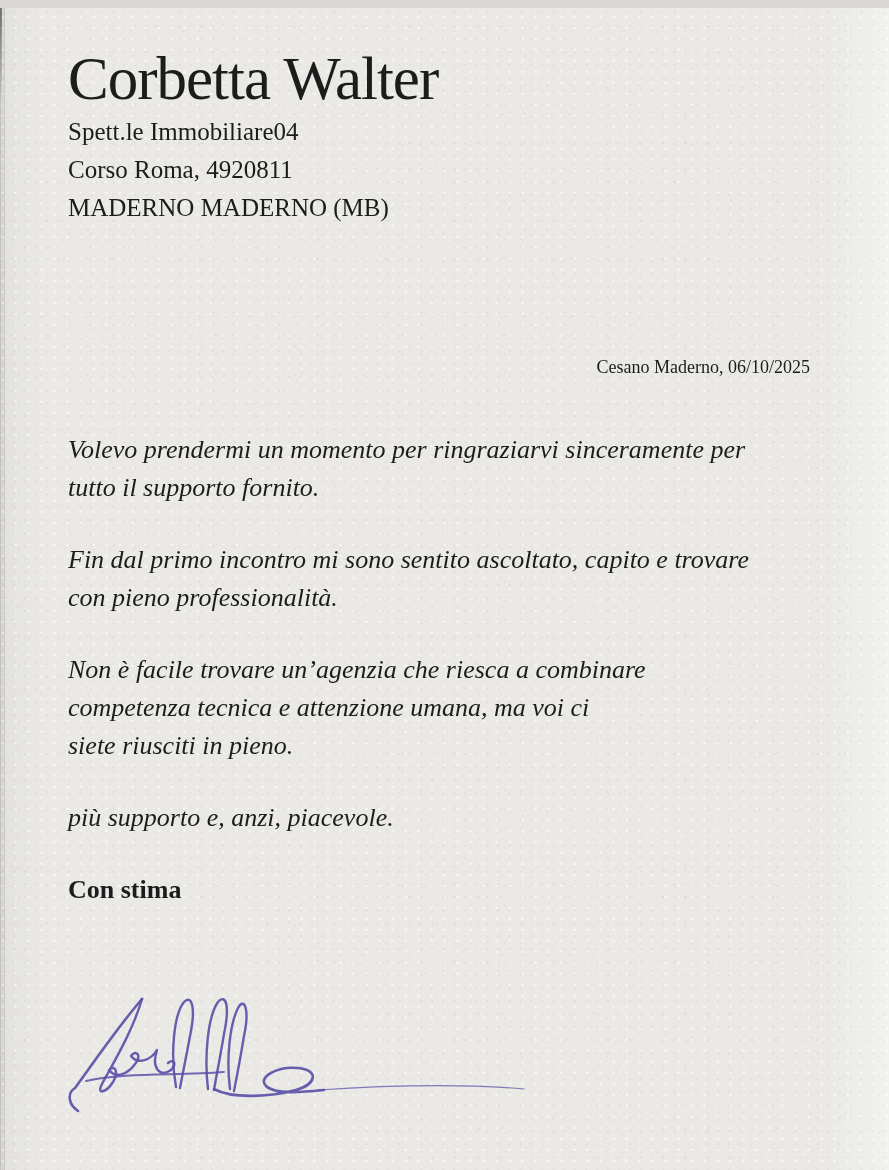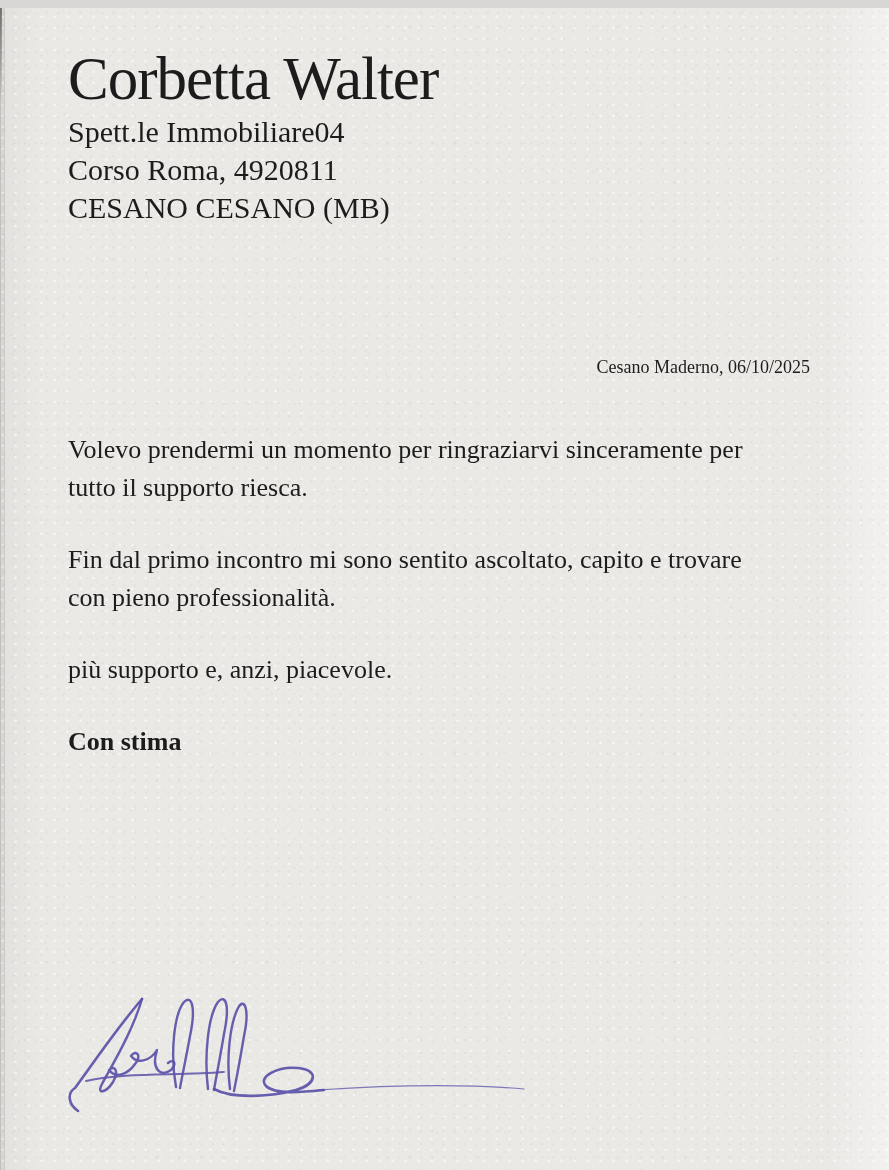--- a/index.html
+++ b/index.html
@@ -31,62 +31,67 @@
     position:absolute;left:0;top:0;width:2px;height:95px;
     background:linear-gradient(180deg, rgba(45,45,45,0.55), rgba(45,45,45,0.0));
   }
   header{position:absolute;top:0;left:68px;right:80px;}
   h1{
     margin:40px 0 0 0;
     font-size:61px;line-height:62px;
     font-weight:normal;letter-spacing:-1px;
     white-space:nowrap;
   }
-  .addr{margin-top:3px;font-size:30px;line-height:38px;}
+  .addr{margin-top:3px;font-size:25px;line-height:38px;}
   .addr div{white-space:nowrap;}
   .date-row{
     position:absolute;top:340px;left:68px;right:79px;
     text-align:right;font-size:18px;line-height:38px;white-space:nowrap;
   }
   .body{position:absolute;top:423px;left:68px;right:79px;font-size:26px;line-height:38px;}
   .body p{margin:0 0 34px 0;}
-  .body .ln{display:block;white-space:nowrap;}
+  .body .ln{display:block;white-space:nowrap;font-style:italic;}
   .closing{margin:0;font-weight:bold;}
   .signature{
     position:absolute;left:56px;top:982px;width:480px;height:132px;
     pointer-events:none;
   }
   .signature path{fill:none;stroke-linecap:round;stroke-linejoin:round;}
 </style>
 </head>
 <body>
 
 <div class="page">
   <div class="left-edge"></div>
   <div class="left-edge-top"></div>
 
   <header>
     <h1>Corbetta Walter</h1>
     <div class="addr">
       <div>Spett.le Immobiliare04</div>
       <div>Corso Roma, 4920811</div>
-      <div>CESANO CESANO (MB)</div>
+      <div>MADERNO MADERNO (MB)</div>
     </div>
   </header>
 
   <div class="date-row">Cesano Maderno, 06/10/2025</div>
 
   <main class="body">
     <p>
       <span class="ln">Volevo prendermi un momento per ringraziarvi sinceramente per</span>
-      <span class="ln">tutto il supporto riesca.</span>
+      <span class="ln">tutto il supporto fornito.</span>
     </p>
     <p>
       <span class="ln">Fin dal primo incontro mi sono sentito ascoltato, capito e trovare</span>
       <span class="ln">con pieno professionalità.</span>
+    </p>
+    <p>
+      <span class="ln">Non è facile trovare un’agenzia che riesca a combinare</span>
+      <span class="ln">competenza tecnica e attenzione umana, ma voi ci</span>
+      <span class="ln">siete riusciti in pieno.</span>
     </p>
     <p>
       <span class="ln">più supporto e, anzi, piacevole.</span>
     </p>
     <p class="closing">Con stima</p>
   </main>
 
   <svg class="signature" viewBox="0 0 480 132" xmlns="http://www.w3.org/2000/svg">
 
     <path stroke-width="2.6" opacity="0.92" d="M22 121 C 12 114, 11 103, 19 98 C 38 72, 61 38, 86 9" stroke="#5a51a8"></path>

